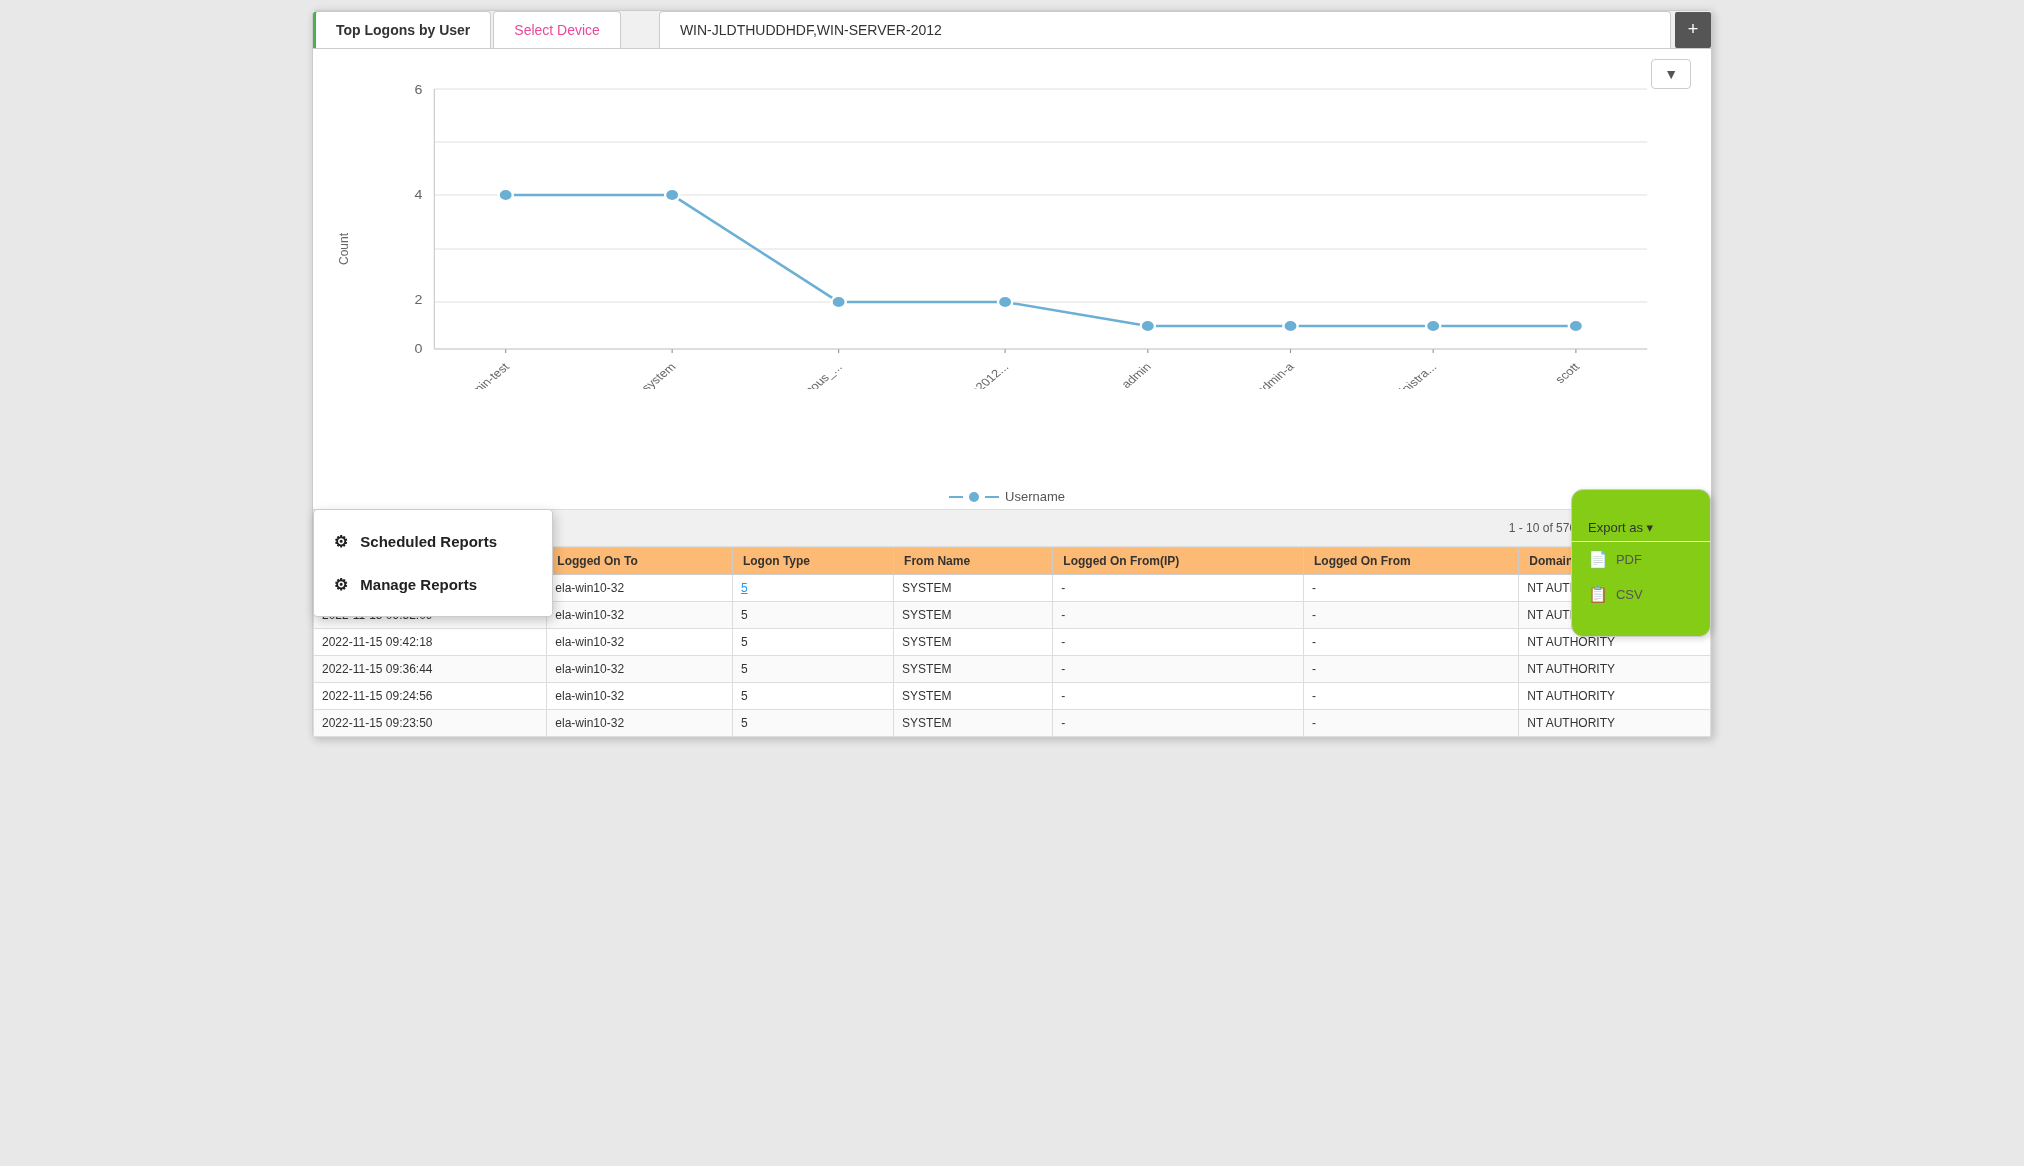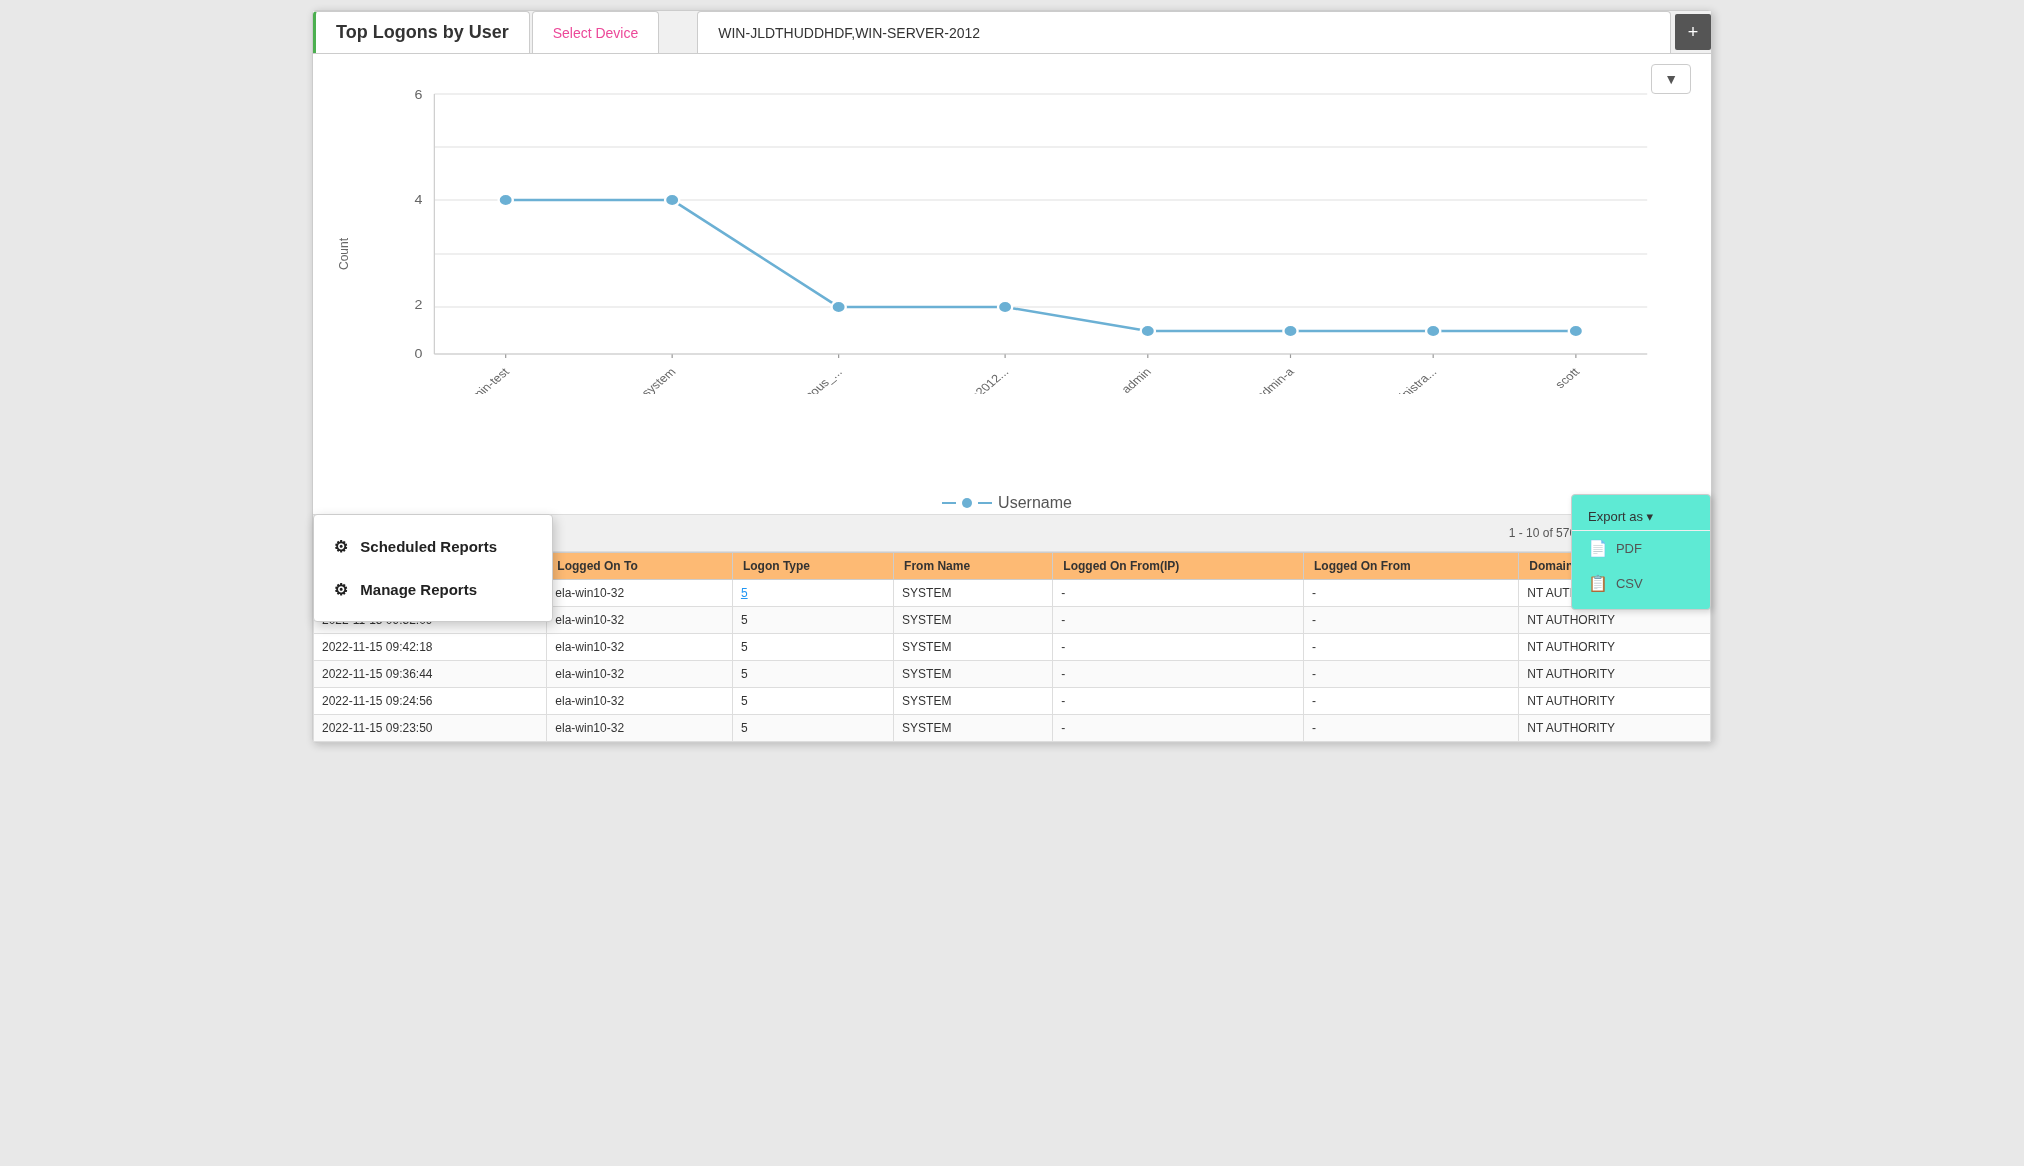--- a/index.html
+++ b/index.html
@@ -30,21 +30,21 @@
       padding: 0;
     }
 
     .tab-active {
       background: #fff;
       border: 1px solid #ccc;
       border-bottom: none;
       border-radius: 4px 4px 0 0;
       padding: 10px 20px;
       font-weight: bold;
-      font-size: 18px;
+      font-size: 14px;
       margin-right: 2px;
       display: flex;
       align-items: center;
       border-left: 3px solid #4caf50;
     }
 
     .tab-select-device {
       background: #fff;
       border: 1px solid #ccc;
       border-bottom: none;
@@ -129,24 +129,24 @@
       gap: 8px;
       font-size: 13px;
       color: #555;
     }
 
     
     .export-area {
       position: absolute;
       right: 0;
       top: 440px;
-      background: #5eead4;
-      border: 1px solid #ccc;
-      border-radius: 4px;
-      padding: 8px 0;
+      background: #84cc16;
+      border: 1px solid #ccc;
+      border-radius: 12px;
+      padding: 24px 0;
       min-width: 140px;
       box-shadow: 2px 2px 6px rgba(0,0,0,0.15);
     }
 
     .export-header {
       padding: 6px 16px;
       font-size: 13px;
       color: #333;
       border-bottom: 1px solid #eee;
       display: flex;
@@ -403,21 +403,21 @@
 
           <line x1="60" y1="20" x2="60" y2="280" stroke="#ccc" stroke-width="1"></line>
         </svg>
       </div>
 
       <div class="chart-legend" style="margin-top:60px;">
         <div style="display:flex; align-items:center; gap:6px;">
           <span style="display:inline-block; width:14px; height:2px; background:#6bb0d4; vertical-align:middle;"></span>
           <span style="display:inline-block; width:10px; height:10px; border-radius:50%; background:#6bb0d4;"></span>
           <span style="display:inline-block; width:14px; height:2px; background:#6bb0d4; vertical-align:middle;"></span>
-          <span style="font-size:16px; color:#555;">Username</span>
+          <span style="font-size:13px; color:#555;">Username</span>
         </div>
       </div>
     </div>
 
     <div class="export-area">
       <div class="export-header">
         <span>Export as ▾</span>
       </div>
       <div class="export-item">
         <span style="font-size:16px; color:#555;">📄</span>

